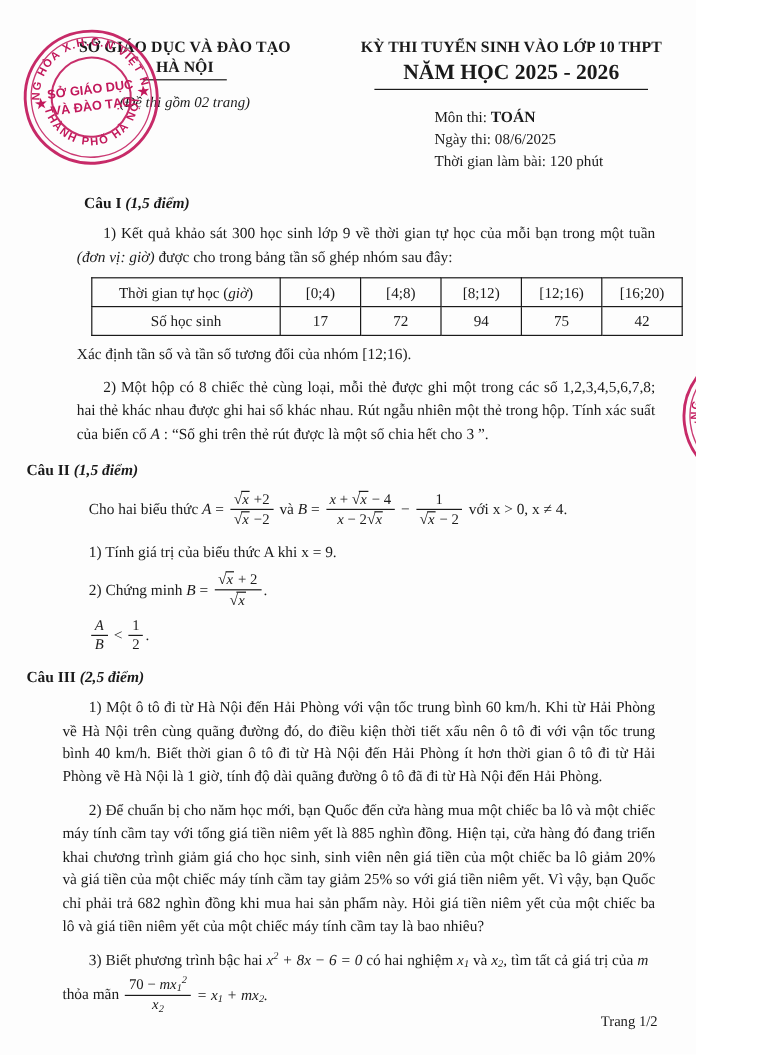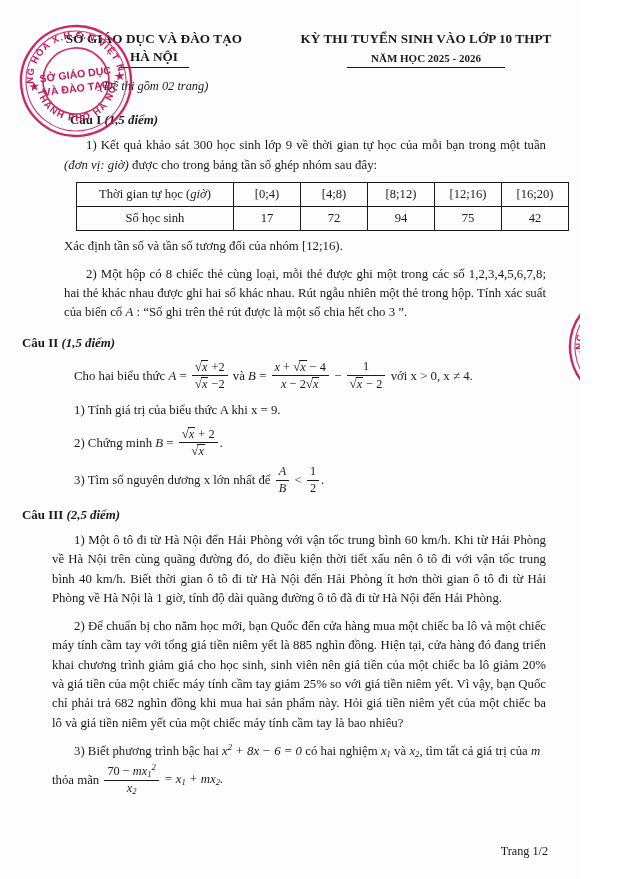--- a/index.html
+++ b/index.html
@@ -49,21 +49,21 @@
     border-bottom: 1.1px solid #1a1a1a;
     padding: 0 11px 1px 11px;
   }
   .exam-line {
     font-size: 13.2px;
     font-weight: bold;
     line-height: 1.34;
     letter-spacing: .05px;
   }
   .exam-year {
-    font-size: 11px;
+    font-size: 18px;
     font-weight: bold;
     line-height: 1.34;
     display: inline-block;
     border-bottom: 1.1px solid #1a1a1a;
     padding: 0 24px 2px 24px;
   }
   .official-box {
     display: inline-block;
     border: 1.1px solid #2a2a2a;
     padding: 2px 9px 3px 9px;
@@ -209,20 +209,34 @@
 
     <div class="hdr-left">
       <div class="org-line">SỞ GIÁO DỤC VÀ ĐÀO TẠO</div>
       <div><span class="org-city">HÀ NỘI</span></div>
       <div class="pages-note">(Đề thi gồm 02 trang)</div>
     </div>
 
     <div class="hdr-right">
       <div class="exam-line">KỲ THI TUYỂN SINH VÀO LỚP 10 THPT</div>
       <div><span class="exam-year">NĂM HỌC 2025 - 2026</span></div>
+      <div class="meta">
+        <div>
+          <span>Môn thi:</span>
+          <b>TOÁN</b>
+        </div>
+        <div>
+          <span>Ngày thi:</span>
+          <span>08/6/2025</span>
+        </div>
+        <div>
+          <span>Thời gian làm bài:</span>
+          <span>120 phút</span>
+        </div>
+      </div>
     </div>
   </div>
 
   <div class="stamp" id="stamp-main">
     <svg width="118" height="118" viewBox="0 0 118 118">
       <defs>
         <path id="arcTop" d="M 16,59 A 43,43 0 0 1 102,59" fill="none"></path>
         <path id="arcBot" d="M 19,59 A 40,40 0 0 0 99,59" fill="none"></path>
       </defs>
       <g transform="rotate(-7 59 59)">
@@ -333,21 +347,20 @@
     <p class="para noind mathline" style="padding-left:52px;margin-top:7px;">
       <span>2)  Chứng minh</span>
       <span class="mi">B</span> =
       <span class="frac">
         <span class="num"><span class="sqrt"><span class="rad">√</span><span class="arg mi">x</span></span> + 2</span>
         <span class="den"><span class="sqrt"><span class="rad">√</span><span class="arg mi">x</span></span></span>
       </span>.
     </p>
 
     <p class="para noind mathline" style="padding-left:52px;margin-top:7px;">
-      <span>3)  Tìm số nguyên dương  x  lớn nhất để</span>
       <span class="frac">
         <span class="num mi">A</span>
         <span class="den mi">B</span>
       </span>
       <span>&lt;</span>
       <span class="frac">
         <span class="num">1</span>
         <span class="den">2</span>
       </span>.
     </p>

